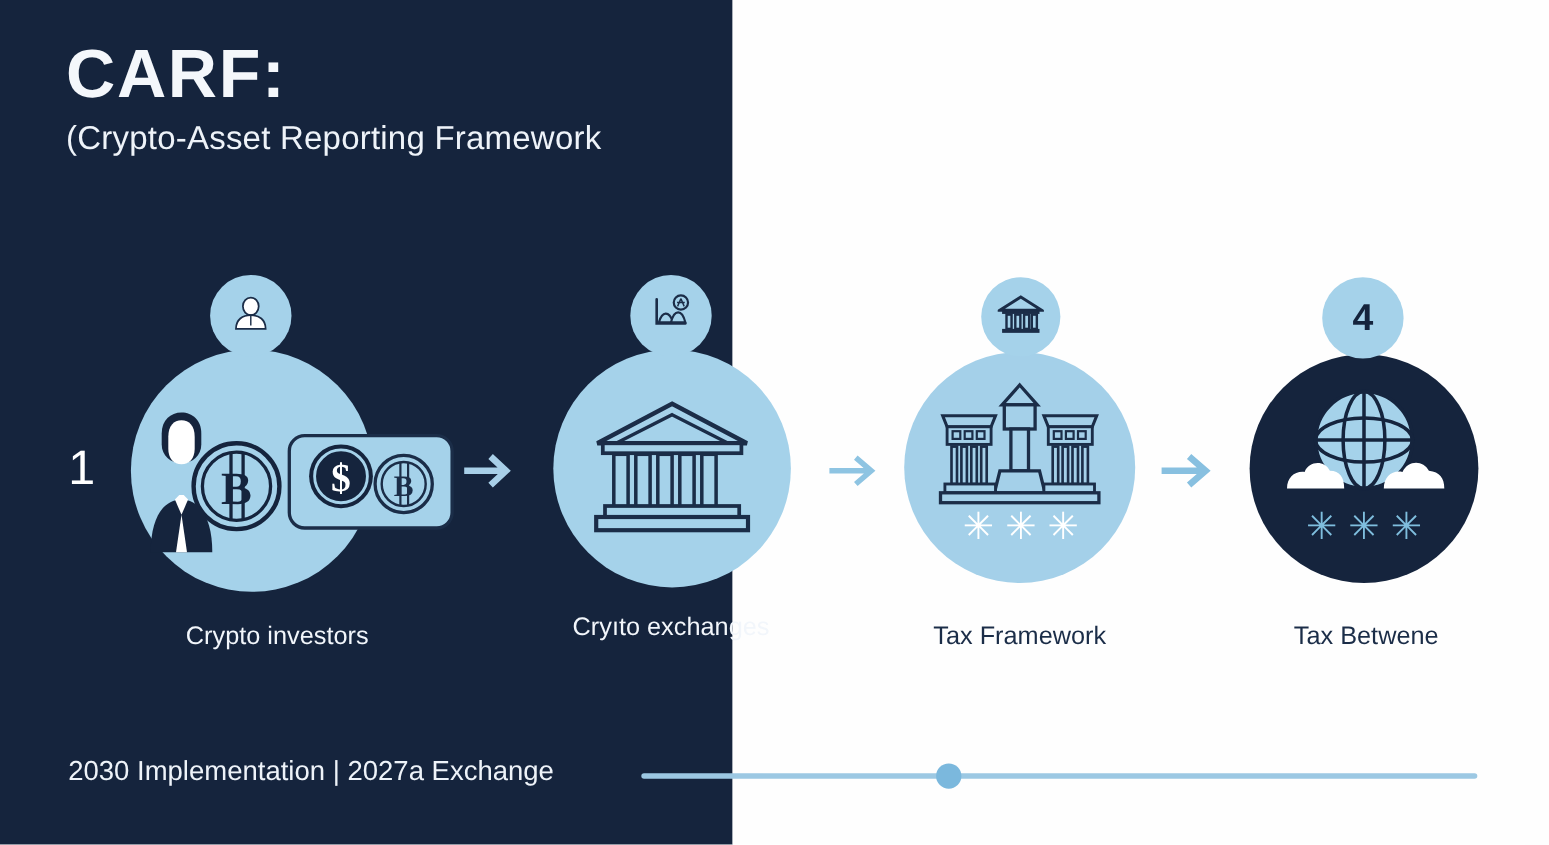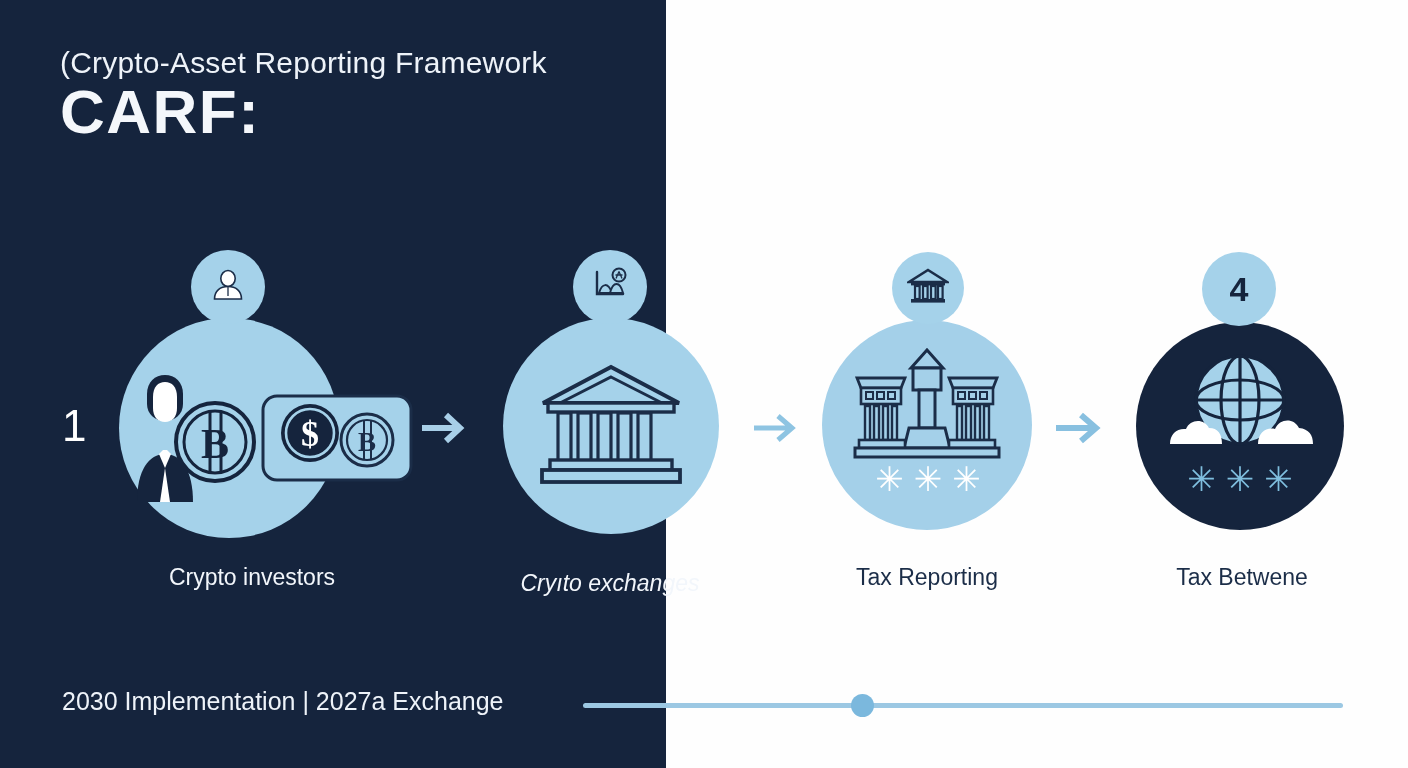--- a/index.html
+++ b/index.html
@@ -95,21 +95,21 @@
   
   #node-1 .node-circle { left: 119px; top: 318px; width: 220px; height: 220px; background: #a5d2ea; }
   #node-2 .node-circle { left: 503px; top: 318px; width: 216px; height: 216px; background: #a5d2ea; }
   #node-3 .node-circle { left: 822px; top: 320px; width: 210px; height: 210px; background: #a4d0e9; }
   #node-4 .node-circle { left: 1136px; top: 322px; width: 208px; height: 208px; background: #15243d; }
   #node-1 .badge { left: 191px; top: 250px; width: 74px; height: 74px; }
   #node-2 .badge { left: 573px; top: 250px; width: 74px; height: 74px; }
   #node-3 .badge { left: 892px; top: 252px; width: 72px; height: 72px; }
   #node-4 .badge { left: 1202px; top: 252px; width: 74px; height: 74px; }
   #node-1 .node-label { left: 0px; top: 566px; width: 460px; padding-left: 44px; }
-  #node-2 .node-label { left: 400px; top: 572px; width: 420px; font-style: italic; }
+  #node-2 .node-label { left: 400px; top: 558px; width: 420px; }
   #node-3 .node-label { left: 725px; top: 566px; width: 404px; }
   #node-4 .node-label { left: 1040px; top: 566px; width: 404px; }
   
   .glyph-row {
     position: absolute;
     display: flex;
     gap: 10px;
     align-items: center;
     justify-content: center;
     font-size: 34px;
@@ -155,22 +155,22 @@
 </style>
 </head>
 <body>
 
 <div id="canvas">
 
   <div class="bg-dark"></div>
   <div class="bg-light"></div>
 
   <div id="title-block">
+    <div id="main-title">CARF:</div>
     <div id="subtitle">(Crypto-Asset Reporting Framework</div>
-    <div id="main-title">CARF:</div>
   </div>
 
   <div id="step-number-1">1</div>
 
   <div class="node" id="node-1">
     <div class="badge">
       <span>
         <svg width="40" height="40" viewBox="0 0 40 40">
           <ellipse cx="20" cy="13.5" rx="7.2" ry="8" fill="#ffffff" stroke="#1b2d48" stroke-width="1.6"></ellipse>
           <path d="M6.5 34 C6.5 25.5 12.5 21.5 20 21.5 C27.5 21.5 33.5 25.5 33.5 34 Z" fill="#ffffff" stroke="#1b2d48" stroke-width="1.6"></path>
@@ -296,21 +296,21 @@
             <rect x="119" y="62" width="5" height="34"></rect>
             <rect x="128" y="62" width="5" height="34"></rect>
             <rect x="137" y="62" width="5" height="34"></rect>
           </g>
           <rect x="102" y="96" width="46" height="8" fill="#a4d0e9" stroke="#1b2d48" stroke-width="2.6"></rect>
 
           <rect x="8" y="104" width="144" height="9" fill="#a4d0e9" stroke="#1b2d48" stroke-width="3"></rect>
         </svg>
       </span>
     </div>
-    <div class="node-label label-on-light">Tax Reporting</div>
+    <div class="node-label label-on-light">Tax Framework</div>
   </div>
   <div class="glyph-row" id="glyphs-3">
     <span>✳</span>
     <span>✳</span>
     <span>✳</span>
   </div>
 
   <div class="node" id="node-4">
     <div class="badge">
       <span class="badge-num">4</span>

